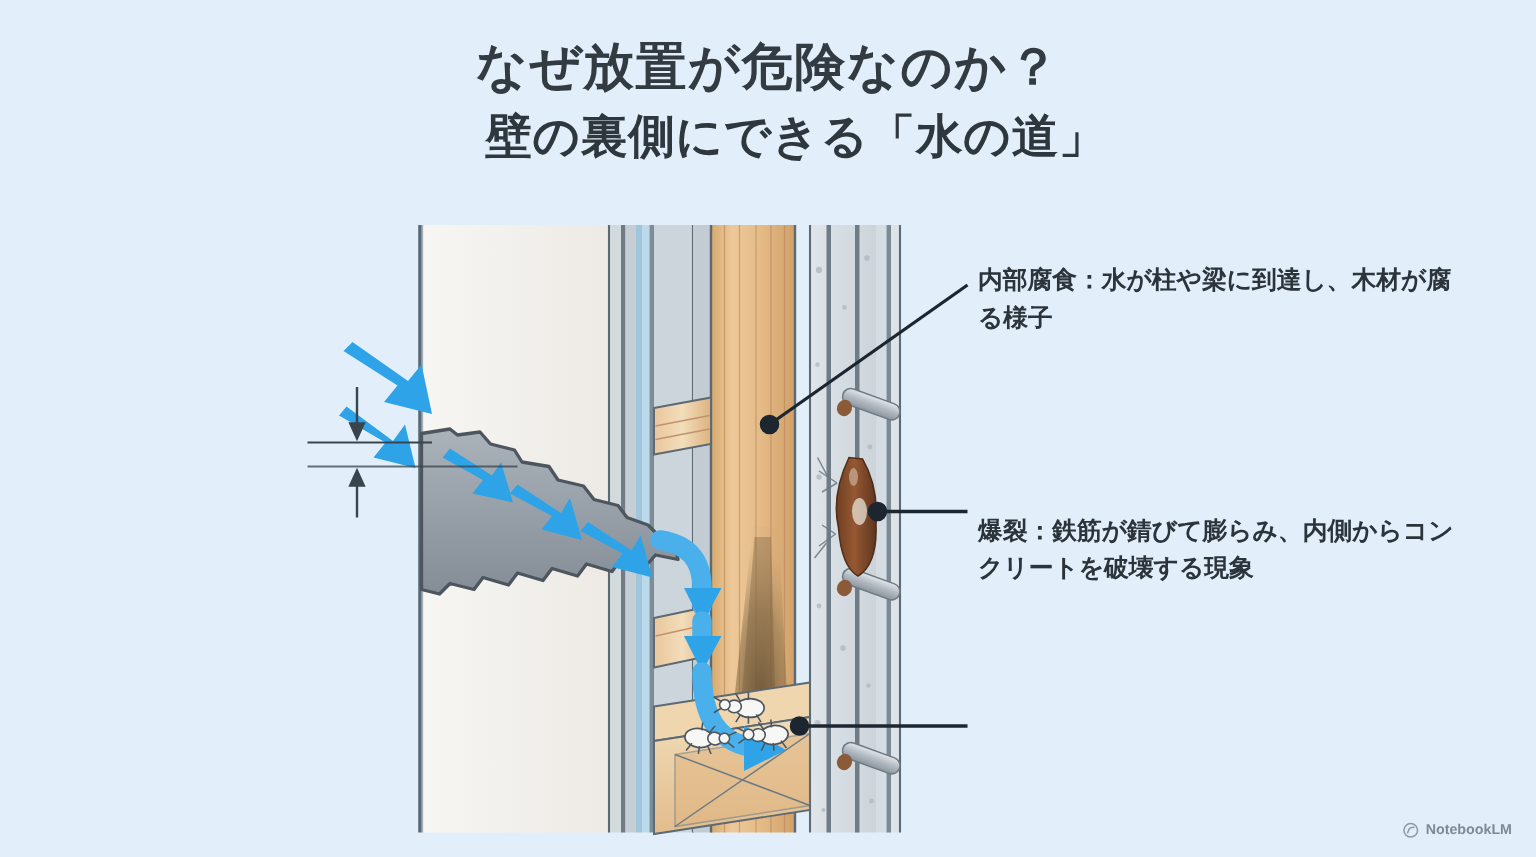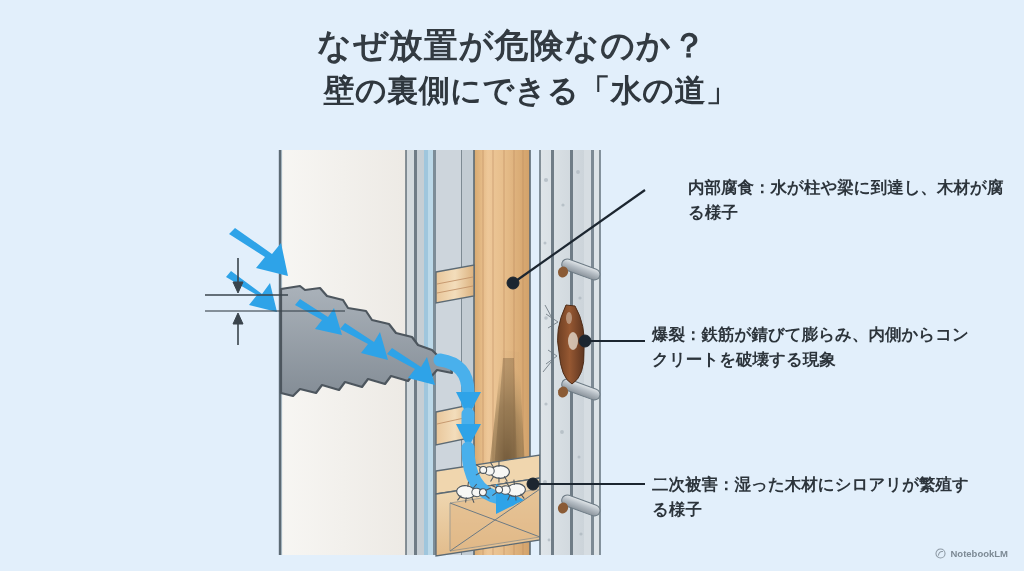--- a/index.html
+++ b/index.html
@@ -23,22 +23,22 @@
   }
 
   .ann {
     position:absolute;
     font-size:16.5px;
     font-weight:bold;
     color:#2c343b;
     line-height:1.5;
     width:330px;
   }
-  #ann-1 { left:688px; top:175px; }
-  #ann-2 { left:652px; top:322px; }
+  #ann-1 { left:652px; top:175px; }
+  #ann-2 { left:652px; top:342px; }
   #ann-3 { left:652px; top:472px; }
 
   .dim-label {
     position:absolute; left:88px; top:288px;
     font-size:18px; font-weight:bold; color:#2c343b;
     letter-spacing:0.5px; white-space:nowrap;
   }
 
   .watermark {
     position:absolute; right:16px; bottom:12px;
@@ -303,21 +303,20 @@
   </svg>
 
   <div class="title-block">
     <div class="title-line1">なぜ放置が危険なのか？</div>
     <div class="title-line2">壁の裏側にできる「水の道」</div>
   </div>
 
 
   <div class="ann" id="ann-1">内部腐食：水が柱や梁に到達し、木材が腐る様子</div>
   <div class="ann" id="ann-2">爆裂：鉄筋が錆びて膨らみ、内側からコンクリートを破壊する現象</div>
-  <div class="ann" id="ann-3">二次被害：湿った木材にシロアリが繁殖する様子</div>
 
   <div class="watermark">
     <span>
       <svg width="11" height="11" viewBox="0 0 16 16">
         <circle cx="8" cy="8" r="6.6" fill="none" stroke="#8d99a4" stroke-width="1.5"></circle>
         <path d="M5 10.5 Q6.5 4.5 11 5.2" fill="none" stroke="#8d99a4" stroke-width="1.5" stroke-linecap="round"></path>
       </svg>
     </span>
     <span>NotebookLM</span>
   </div>

